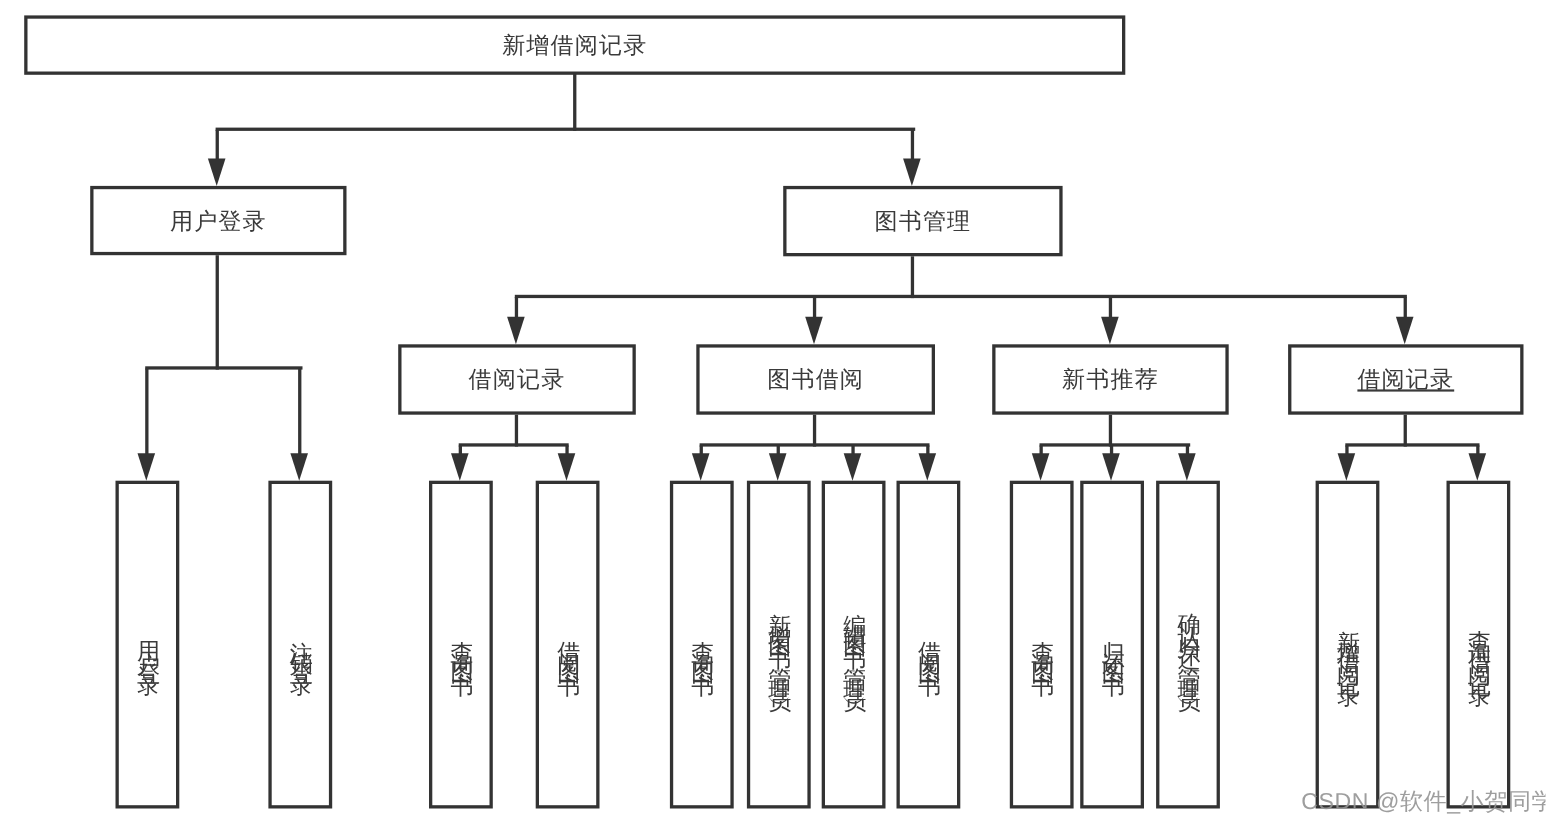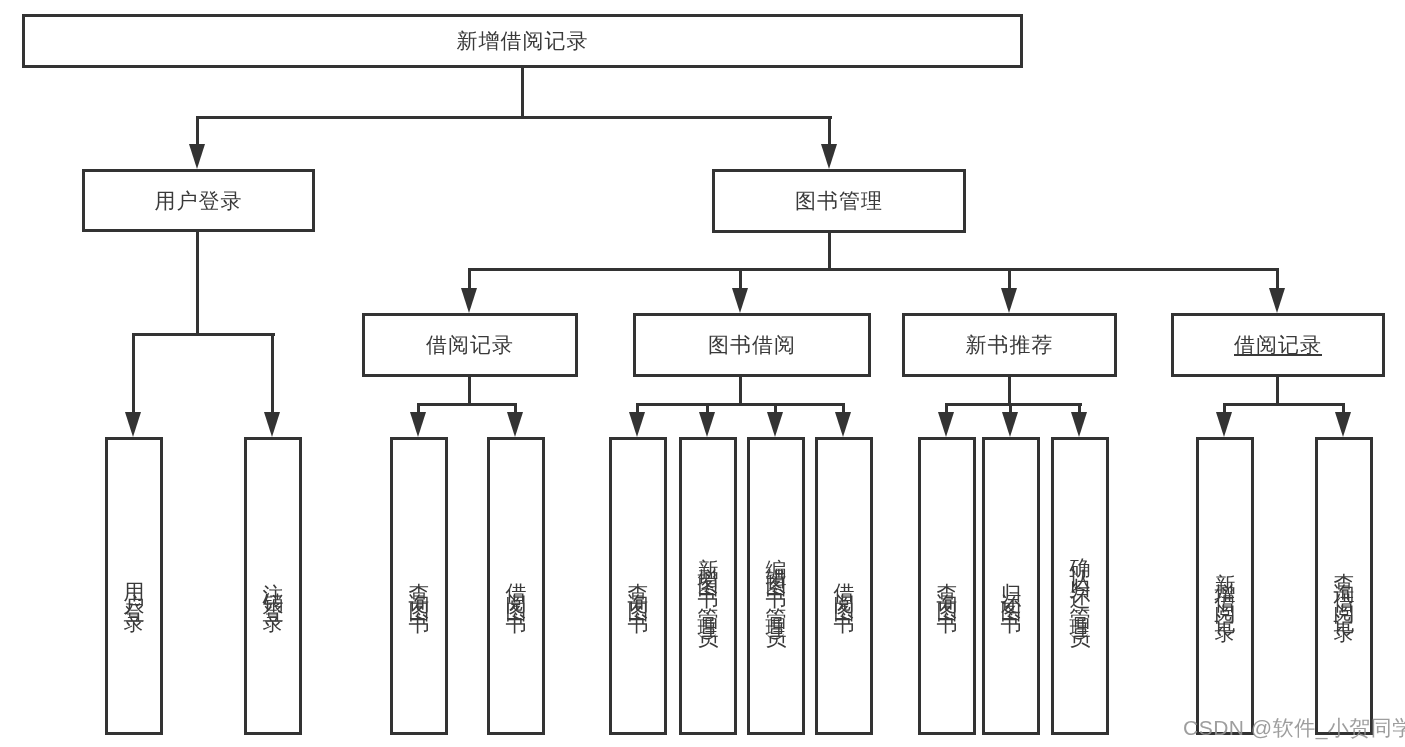--- a/index.html
+++ b/index.html
@@ -57,21 +57,21 @@
   <div class="box" style="left:82px;top:169px;width:233px;height:63px;">
     <span>用户登录</span>
   </div>
   <div class="box" style="left:712px;top:169px;width:254px;height:64px;">
     <span>图书管理</span>
   </div>
 
   <div class="box" style="left:362px;top:313px;width:216px;height:64px;">
     <span>借阅记录</span>
   </div>
-  <div class="box" style="left:633px;top:313px;width:238px;height:64px;">
+  <div class="box" style="left:633px;top:313px;width:217px;height:64px;">
     <span>图书借阅</span>
   </div>
   <div class="box" style="left:902px;top:313px;width:215px;height:64px;">
     <span>新书推荐</span>
   </div>
   <div class="box" style="left:1171px;top:313px;width:214px;height:64px;text-decoration:underline;">
     <span>借阅记录</span>
   </div>
 
   <div class="box vbox" style="left:105px;top:437px;width:58px;height:298px;">

